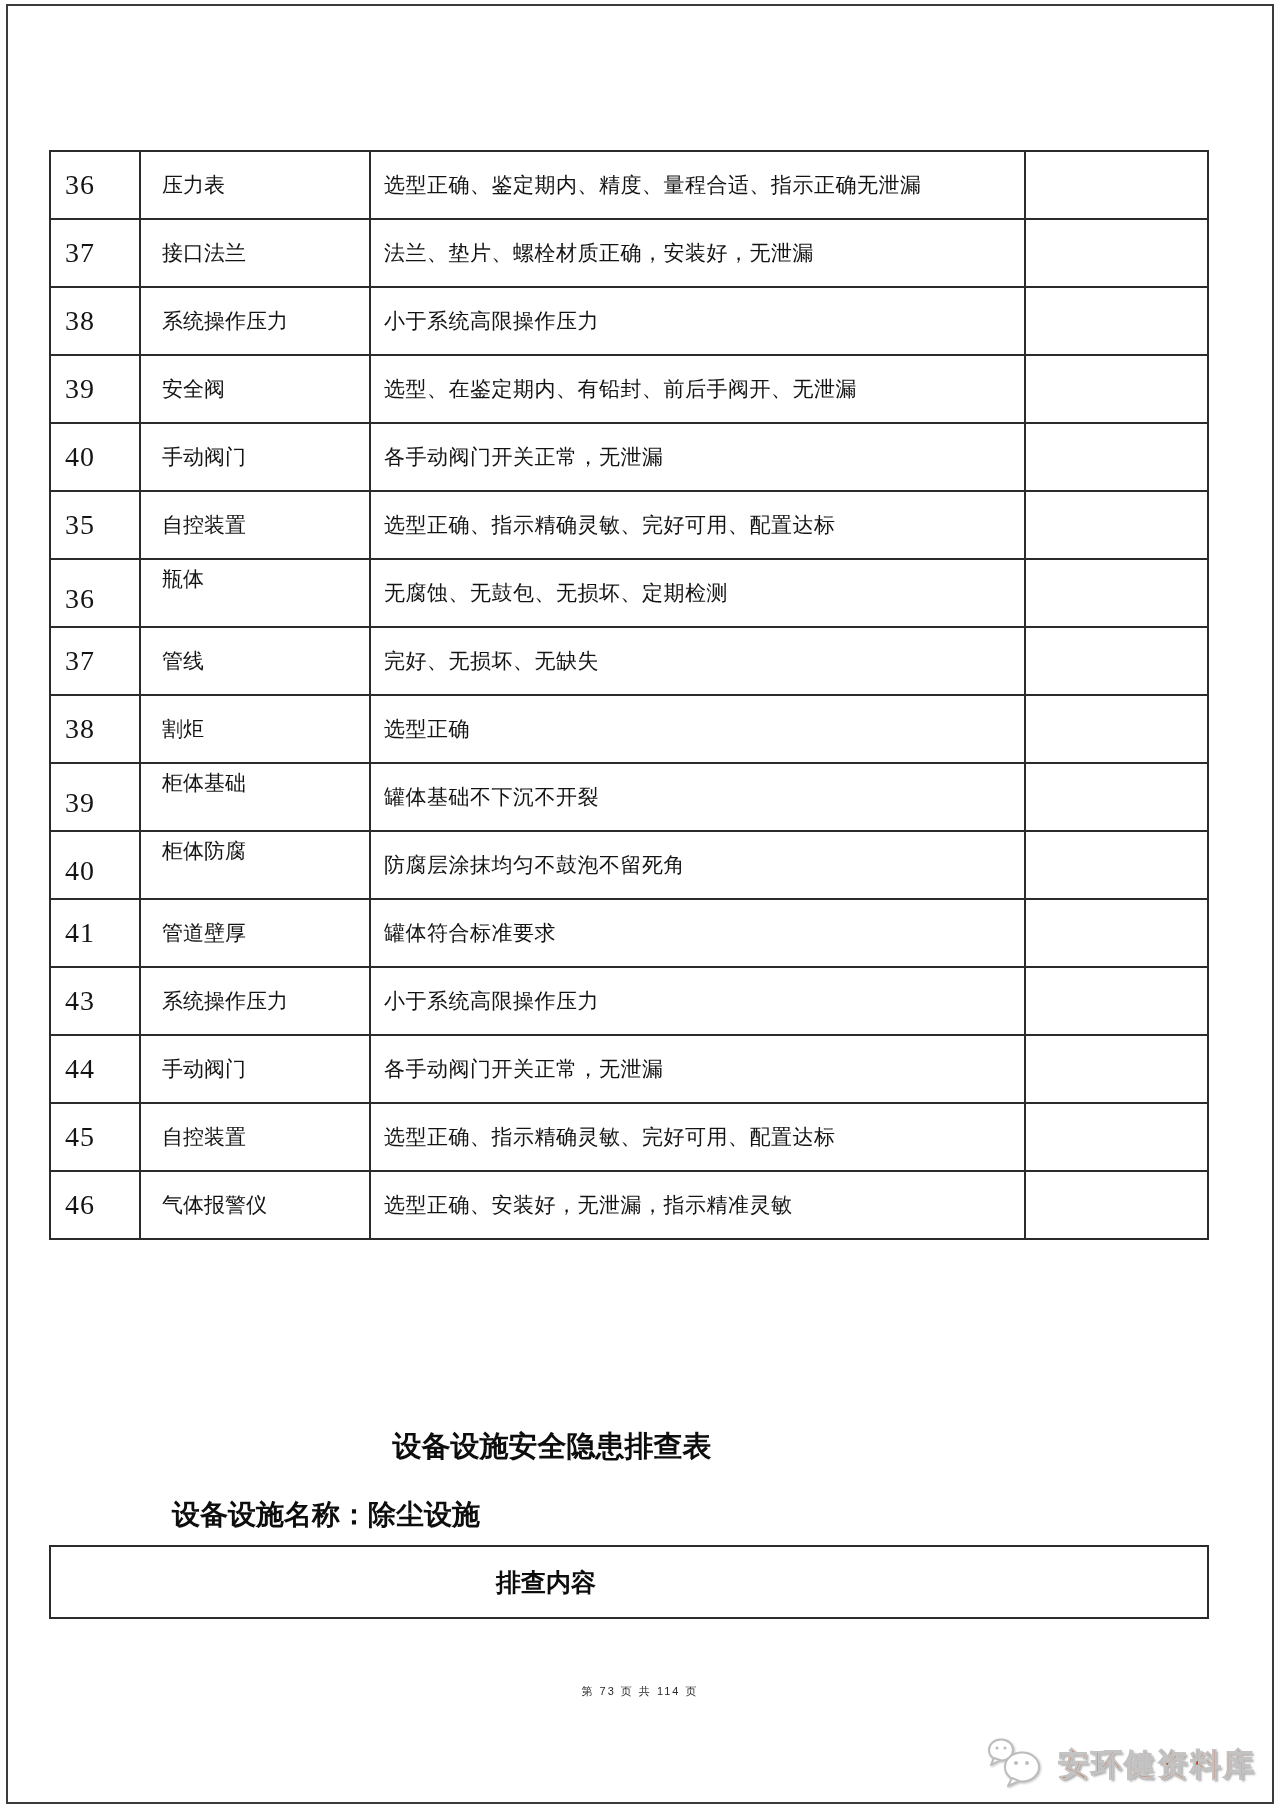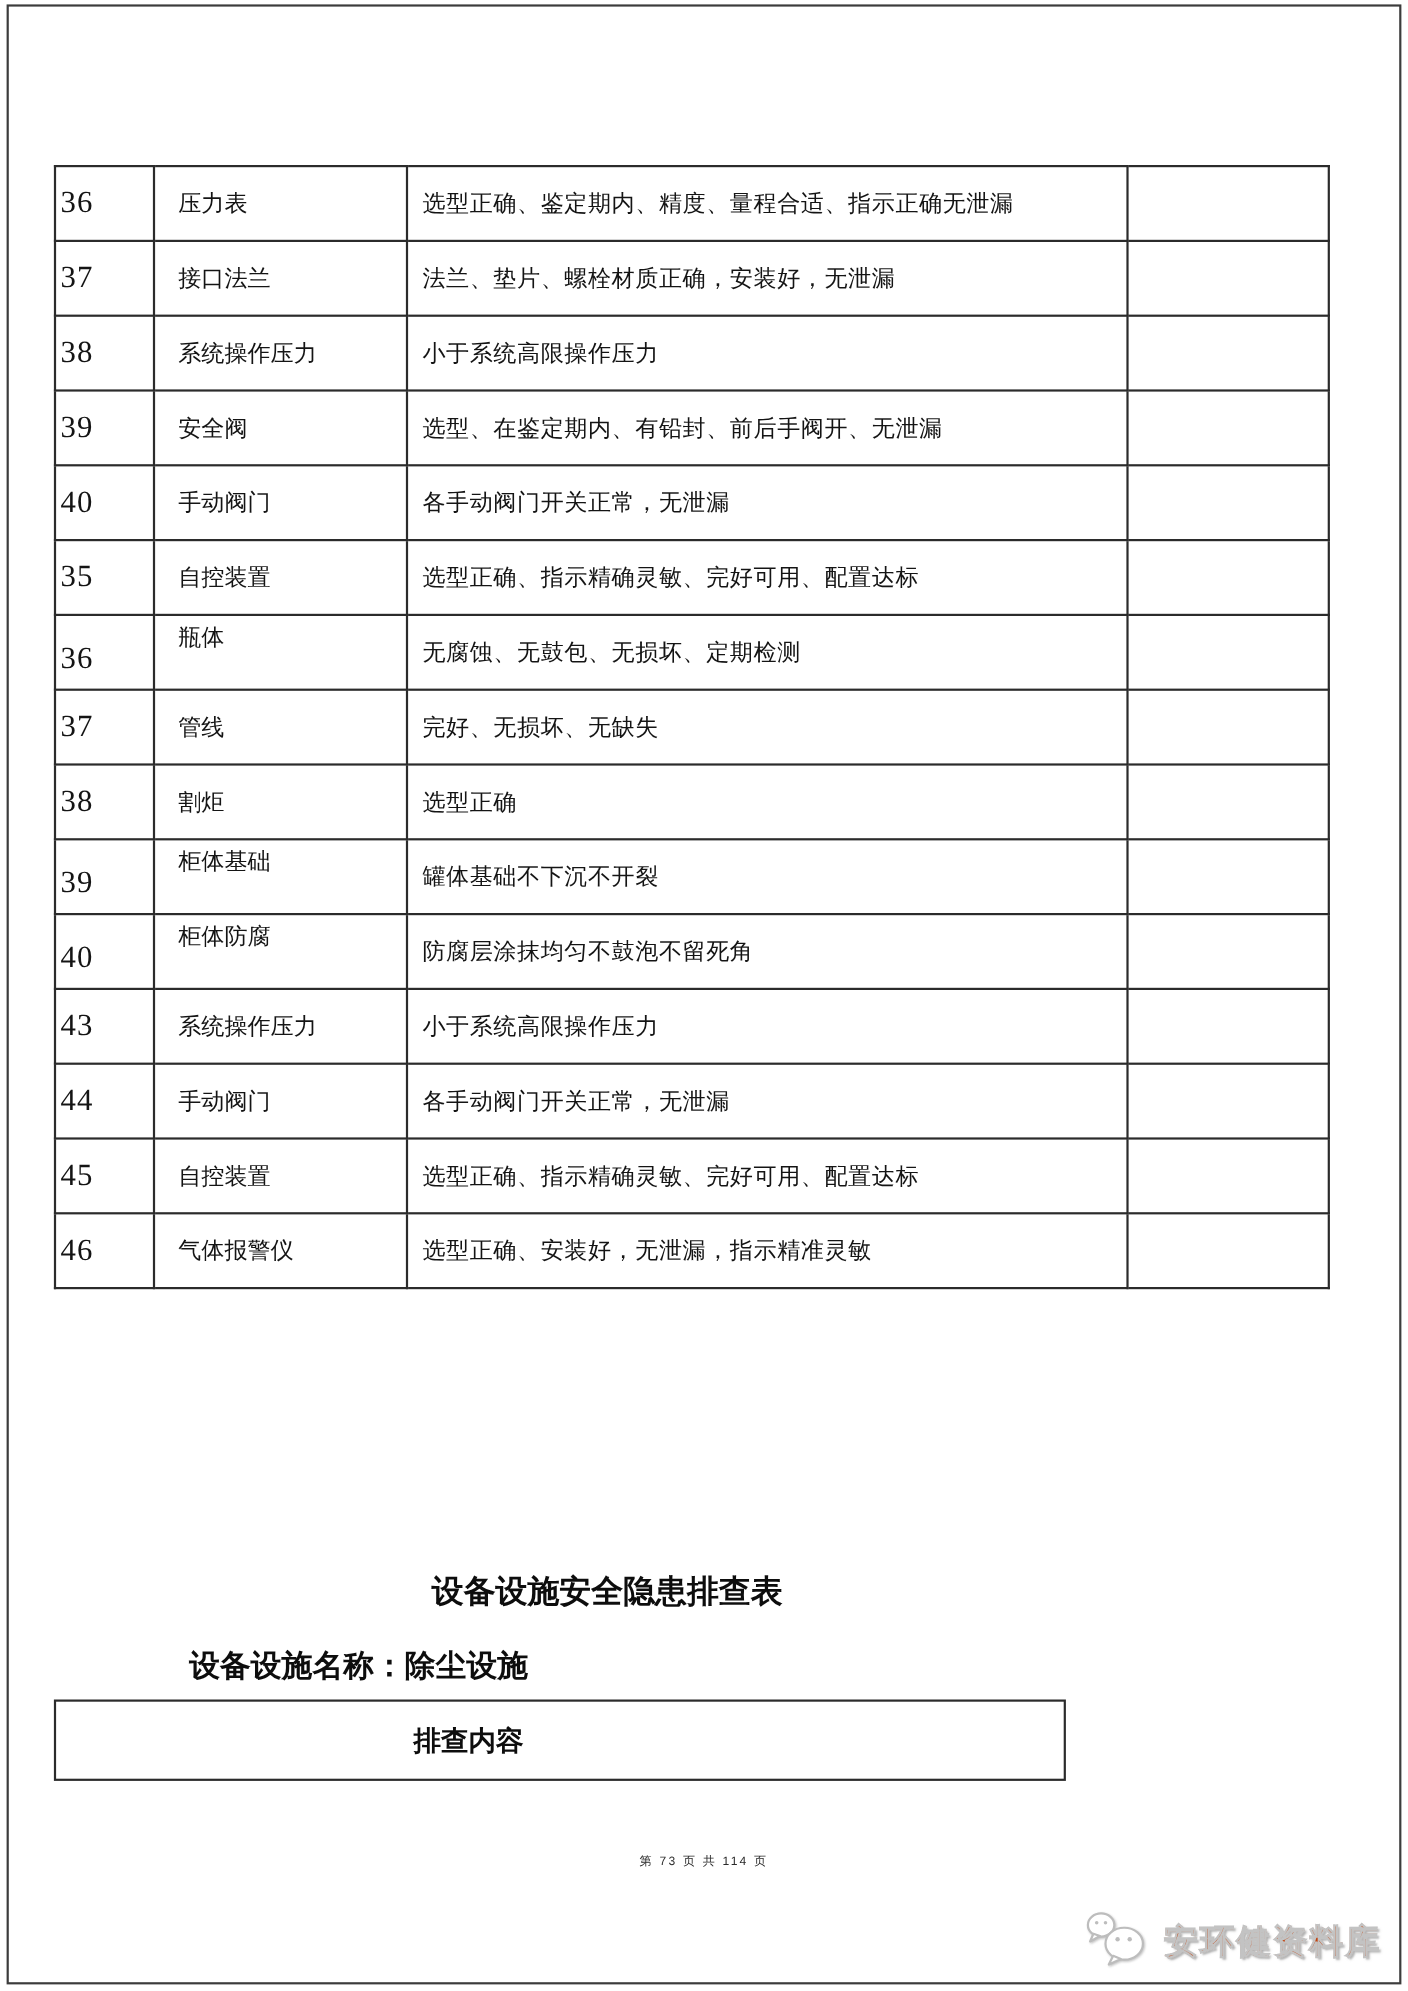--- a/index.html
+++ b/index.html
@@ -27,21 +27,21 @@
     table-layout: fixed;
   }
   table.inspection td {
     border: 2px solid #2b2b2b;
     height: 68px;
     vertical-align: middle;
     background: #ffffff;
   }
   td.c-num {
     width: 90px;
-    padding-left: 4px;
+    padding-left: 14px;
     font-family: "Liberation Serif", "DejaVu Serif", serif;
     font-size: 28px;
     letter-spacing: 1px;
   }
   td.c-name {
     width: 230px;
     padding-left: 21px;
     font-size: 21px;
   }
   td.c-content {
@@ -70,21 +70,21 @@
     position: absolute;
     left: 172px; top: 1496px;
     font-family: "Liberation Sans", "DejaVu Sans", sans-serif;
     font-weight: bold;
     font-size: 28px;
     color: #0d0d0d;
   }
   .content-box {
     position: absolute;
     left: 49px; top: 1545px;
-    width: 920px; height: 74px;
+    width: 1160px; height: 74px;
     border: 2px solid #2b2b2b;
     display: flex;
     align-items: center;
     justify-content: center;
     padding-right: 166px;
   }
   .content-box span {
     font-family: "Liberation Sans", "DejaVu Sans", sans-serif;
     font-weight: bold;
     font-size: 25px;
@@ -184,20 +184,26 @@
       <tr class="offset">
     <td class="c-num"><span>39</span></td>
     <td class="c-name"><span>柜体基础</span></td>
     <td class="c-content"><span>罐体基础不下沉不开裂</span></td>
     <td class="c-result"></td>
   </tr>
       <tr class="offset">
     <td class="c-num"><span>40</span></td>
     <td class="c-name"><span>柜体防腐</span></td>
     <td class="c-content"><span>防腐层涂抹均匀不鼓泡不留死角</span></td>
+    <td class="c-result"></td>
+  </tr>
+      <tr>
+    <td class="c-num"><span>41</span></td>
+    <td class="c-name"><span>管道壁厚</span></td>
+    <td class="c-content"><span>罐体符合标准要求</span></td>
     <td class="c-result"></td>
   </tr>
       <tr>
     <td class="c-num"><span>43</span></td>
     <td class="c-name"><span>系统操作压力</span></td>
     <td class="c-content"><span>小于系统高限操作压力</span></td>
     <td class="c-result"></td>
   </tr>
       <tr>
     <td class="c-num"><span>44</span></td>

